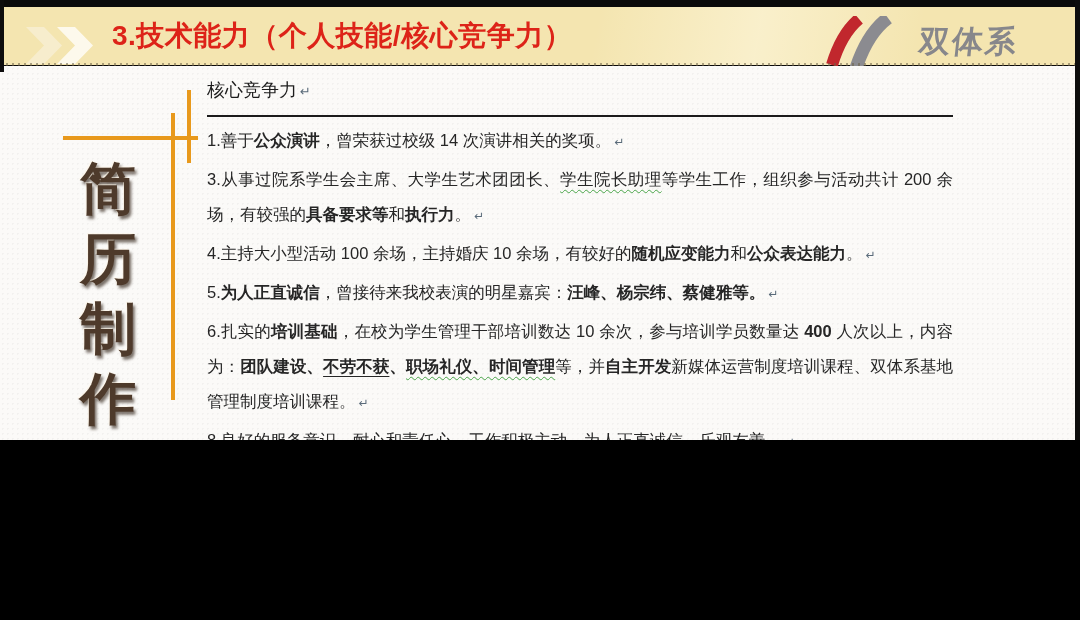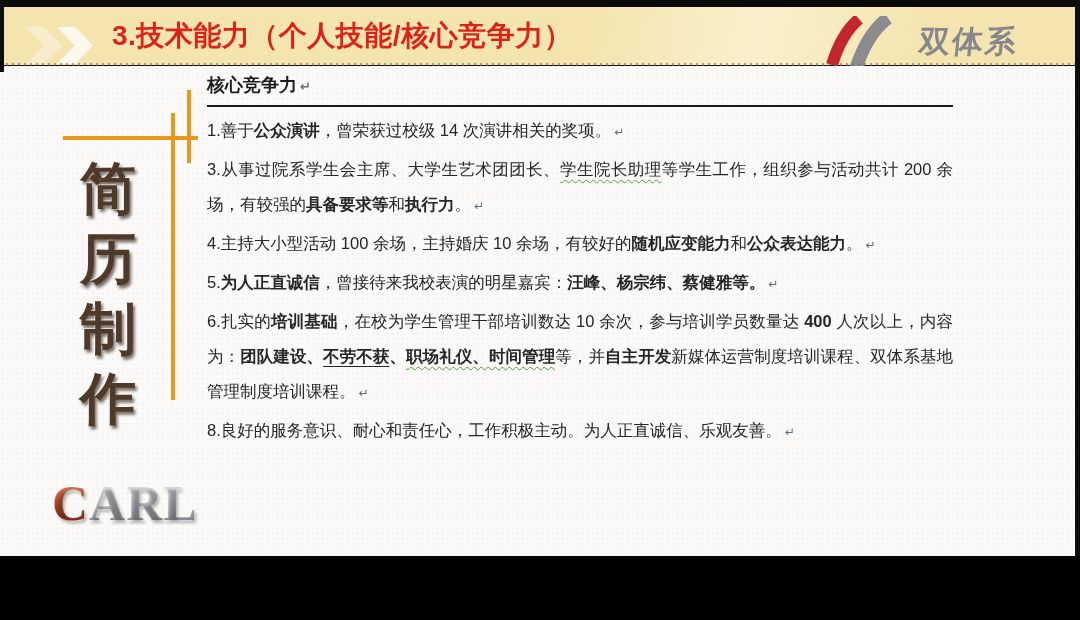--- a/index.html
+++ b/index.html
@@ -1,18 +1,18 @@
 <!DOCTYPE html>
 <html><head>
 <meta charset="utf-8">
 <style>
   * { margin:0; padding:0; box-sizing:border-box; }
   html,body { background:#000; }
   .stage {
-    position:relative; width:1080px; height:556px; overflow:hidden;
+    position:relative; width:1080px; height:440px; overflow:hidden;
     background:#0a0a0a;
     font-family:"Liberation Sans","DejaVu Sans",sans-serif;
   }
   
   .letterbox-top    { position:absolute; top:0; left:0; width:100%; height:7px; background:#0a0a0a; }
   .letterbox-bottom { position:absolute; top:612px; left:0; width:100%; height:8px; background:#0a0a0a; }
   .letterbox-right  { position:absolute; top:0; right:0; width:5px; height:100%; background:#0d0d0d; z-index:40; }
   .letterbox-left   { position:absolute; top:0; left:0; width:4px; height:72px; background:#0d0d0d; z-index:40; }
 
   
@@ -69,21 +69,21 @@
     text-shadow:2px 3px 3px rgba(60,30,15,.35);
   }
   .signature .sig-rest {
     background:linear-gradient(180deg,#efeff1 5%, #b9b9be 50%, #7e7e84 95%);
     -webkit-background-clip:text; background-clip:text; color:transparent;
     text-shadow:2px 3px 3px rgba(40,40,45,.35);
   }
 
   
   .text-col { position:absolute; left:207px; top:8px; width:746px; color:#262626; }
-  .section-heading { font-size:18px; font-weight:700; line-height:22px; color:#1c1c1c; }
+  .section-heading { font-size:18px; font-weight:400; line-height:32px; color:#1c1c1c; }
   .heading-underline { margin-top:7px; border-top:2px solid #1b1b1b; width:746px; }
   .para-list { margin-top:6px; }
   .para {
     font-size:16.5px; line-height:35px; text-align:justify;
     margin-bottom:2px; word-break:break-all;
   }
   .para .b { font-weight:700; }
   .wavy-green { text-decoration-line:underline; text-decoration-style:wavy;
     text-decoration-color:#4aa54a; text-decoration-thickness:1px; text-underline-offset:4px; }
   .wavy-red { text-decoration-line:underline; text-decoration-style:wavy;

